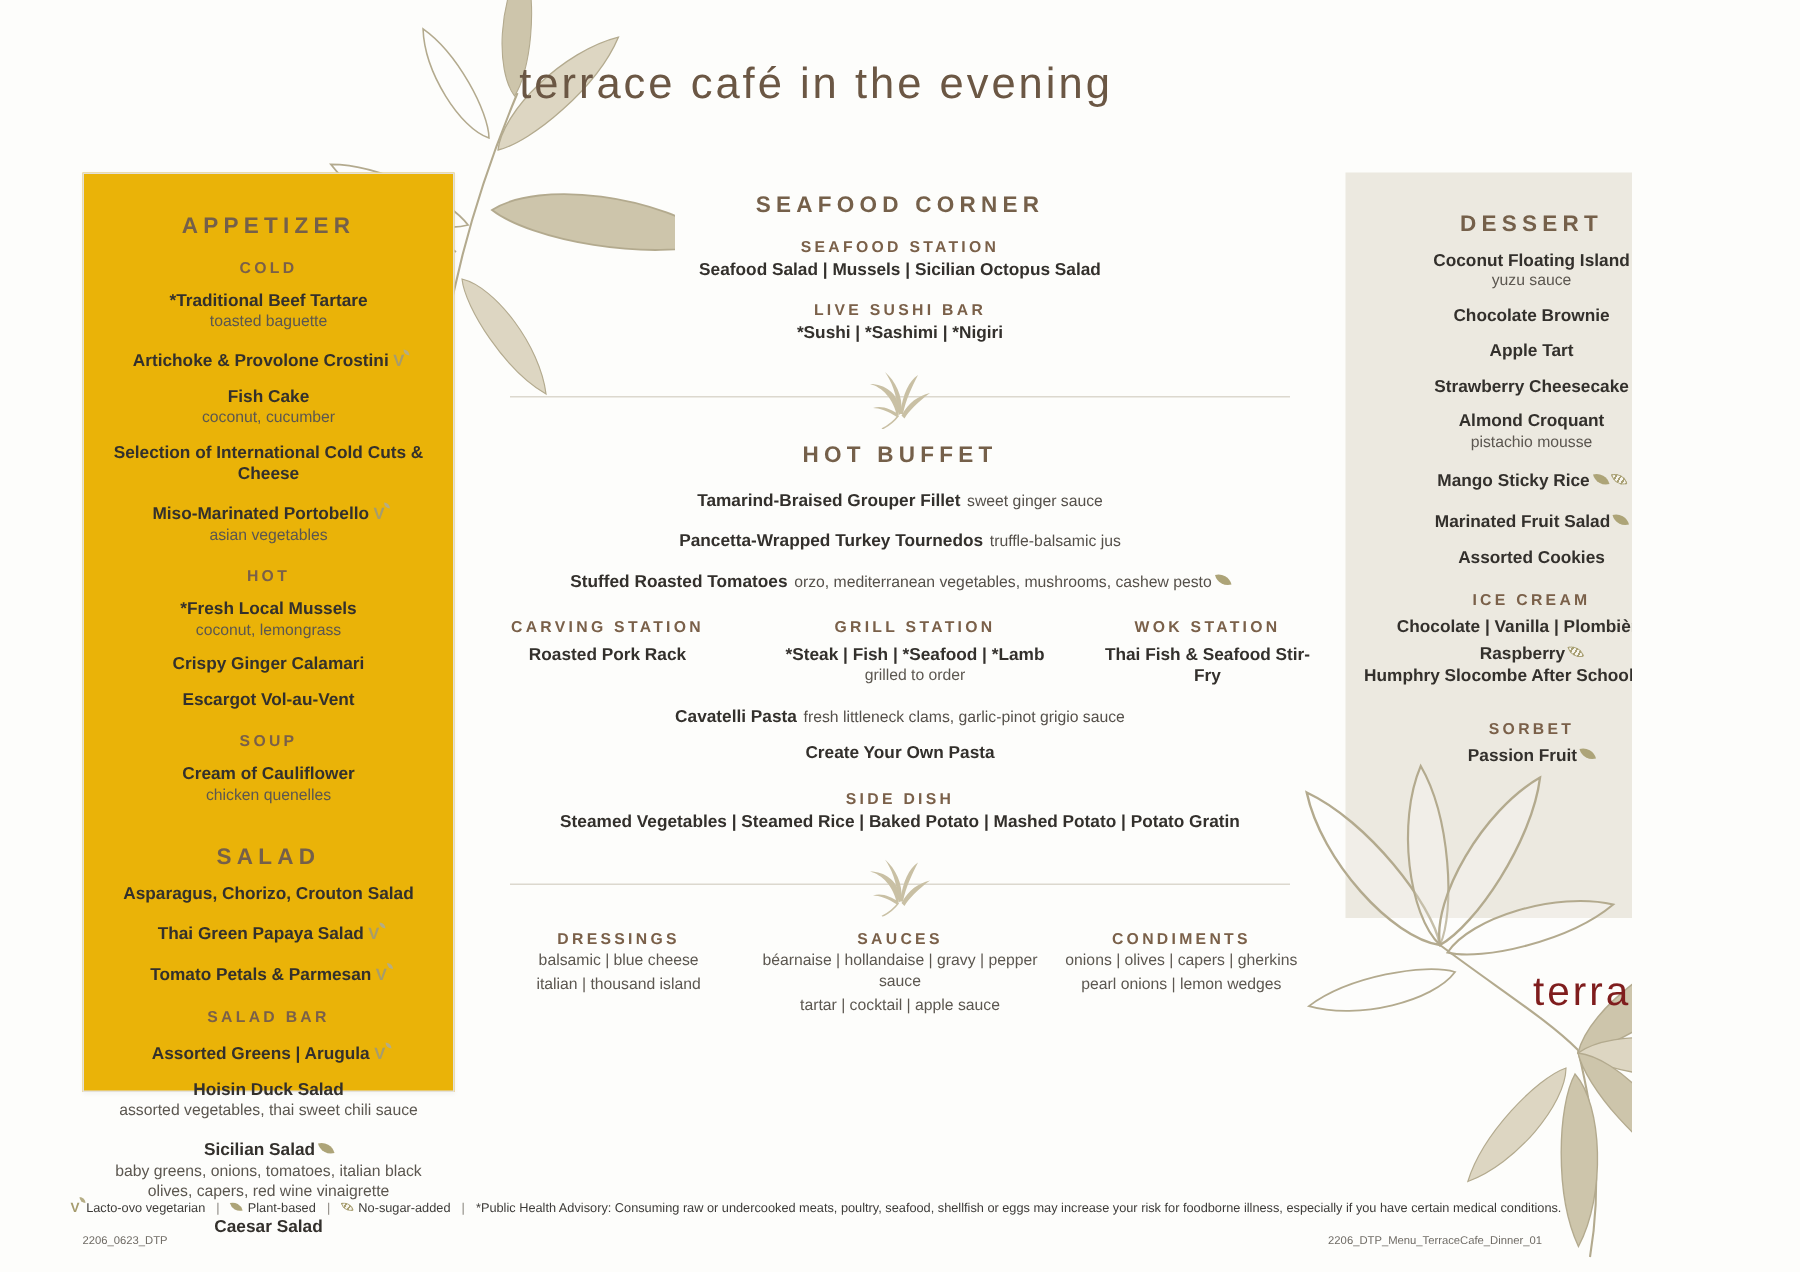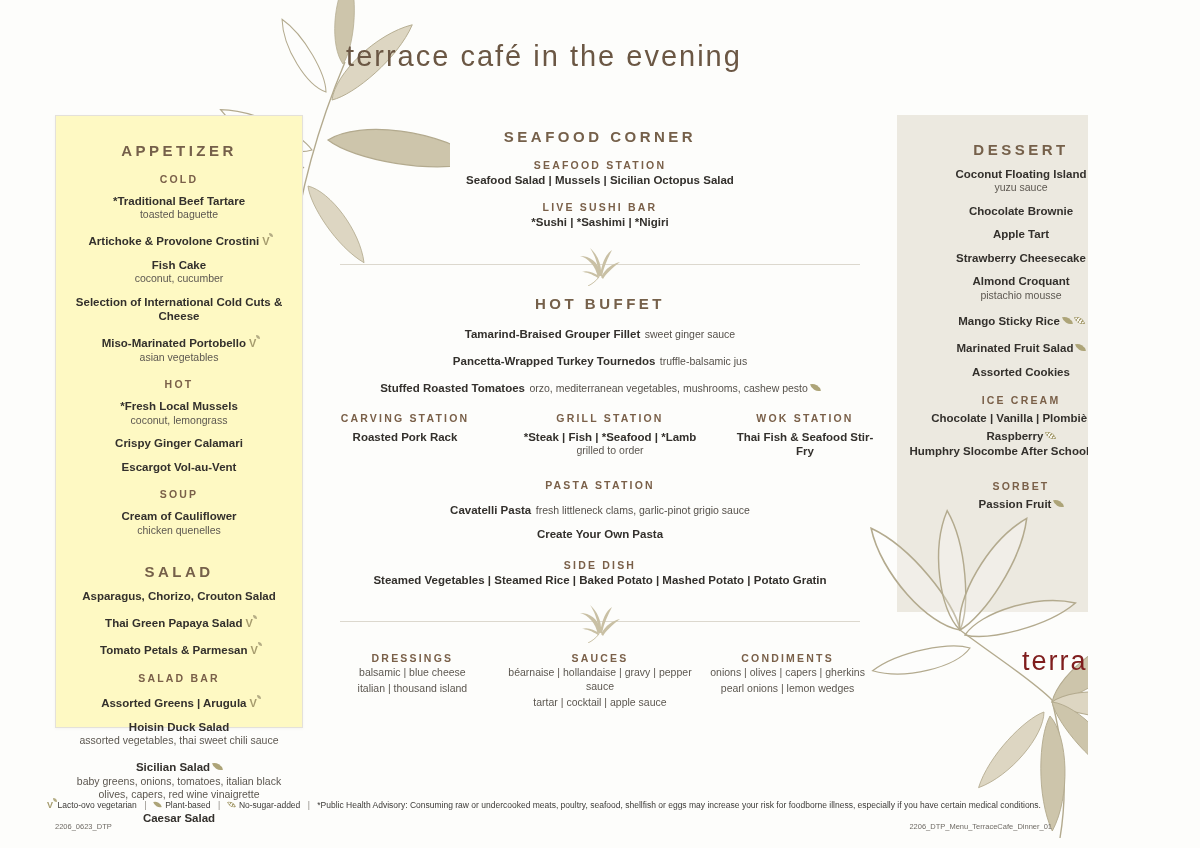--- a/index.html
+++ b/index.html
@@ -10,21 +10,21 @@
   .title{position:absolute;left:0;right:0;top:40px;text-align:center;
          font-size:29px;letter-spacing:2px;color:#6b5744;font-weight:normal;z-index:4;}
   .h1{font-size:15px;font-weight:bold;letter-spacing:3.5px;color:#75604a;margin:0 0 4px 0;}
   .h2{font-size:10.5px;font-weight:bold;letter-spacing:2.2px;color:#7a6049;margin:14px 0 2px 0;}
   .item{margin:9px 0;}
   .nm{font-size:11.5px;font-weight:bold;color:#33302c;line-height:1.25;}
   .sb{font-size:10.5px;color:#5c5750;line-height:1.3;}
   .inline-desc{font-size:10.5px;font-weight:normal;color:#55504a;}
 
   
-  .left-panel{position:absolute;left:55px;top:115px;width:248px;height:613px;background:#fef9c3;
+  .left-panel{position:absolute;left:55px;top:115px;width:248px;height:613px;background:#eab308;
               border:1px solid #e4e1da;box-shadow:0 1px 3px rgba(0,0,0,0.04);
               text-align:center;z-index:2;box-sizing:border-box;padding:26px 14px 0 14px;}
   .dessert-panel{position:absolute;left:897px;top:115px;width:248px;height:497px;background:#ece9e0;
               text-align:center;z-index:1;box-sizing:border-box;padding:26px 12px 0 12px;}
   .center-col{position:absolute;left:320px;top:128px;width:560px;text-align:center;z-index:2;}
 
   
   .divider{position:relative;height:1px;background:#dcd8ce;margin:34px 20px 30px 20px;}
   .divider svg{position:absolute;left:50%;top:-16px;transform:translateX(-50%);}
 
@@ -48,21 +48,21 @@
         box-shadow:inset 0 0 0 0.8px #a9a074;}
 
   
   .footer{position:absolute;left:0;right:0;top:800px;text-align:center;font-size:8.5px;
           color:#3c3a37;z-index:4;}
   .footer .sep{margin:0 5px;color:#8a867f;}
   .footer .v-icon{font-size:9px;margin:0 2px 0 0;}
   .footer .leaf{width:7px;height:7px;margin:0 2px 0 0;}
   .code{position:absolute;font-size:7.5px;color:#6f6b65;z-index:4;}
   .code.l{left:55px;top:822px;}
-  .code.r{right:36px;top:822px;text-align:right;}
+  .code.r{right:60px;top:822px;text-align:right;}
 
   
   .logo{position:absolute;left:1022px;top:646px;width:140px;text-align:left;z-index:4;}
   .logo .word{font-size:27px;color:#7f1d1d;letter-spacing:2px;}
   .logo .script{font-family:"DejaVu Serif",serif;font-style:italic;font-size:19px;color:#6d5845;
         display:block;text-align:right;margin-top:-6px;transform:rotate(-12deg);padding-right:6px;}
 
   
   .deco-tl{position:absolute;left:90px;top:0;z-index:0;}
   .deco-br{position:absolute;left:820px;top:430px;z-index:2;pointer-events:none;}
@@ -223,21 +223,20 @@
         <div class="h2" style="margin-top:0;">GRILL STATION</div>
         <div class="nm" style="margin-top:6px;">*Steak | Fish | *Seafood | *Lamb</div>
         <div class="sb">grilled to order</div>
       </div>
       <div class="station" style="width:150px;">
         <div class="h2" style="margin-top:0;">WOK STATION</div>
         <div class="nm" style="margin-top:6px;">Thai Fish &amp; Seafood Stir-Fry</div>
       </div>
     </div>
 
-    <div class="h2" style="margin-top:20px;">PASTA STATION</div>
     <div class="item">
       <span class="nm">Cavatelli Pasta</span>
       <span class="inline-desc">fresh littleneck clams, garlic-pinot grigio sauce</span>
     </div>
     <div class="item">
       <div class="nm">Create Your Own Pasta</div>
     </div>
 
     <div class="h2" style="margin-top:18px;">SIDE DISH</div>
     <div class="nm">Steamed Vegetables | Steamed Rice | Baked Potato | Mashed Potato | Potato Gratin</div>

